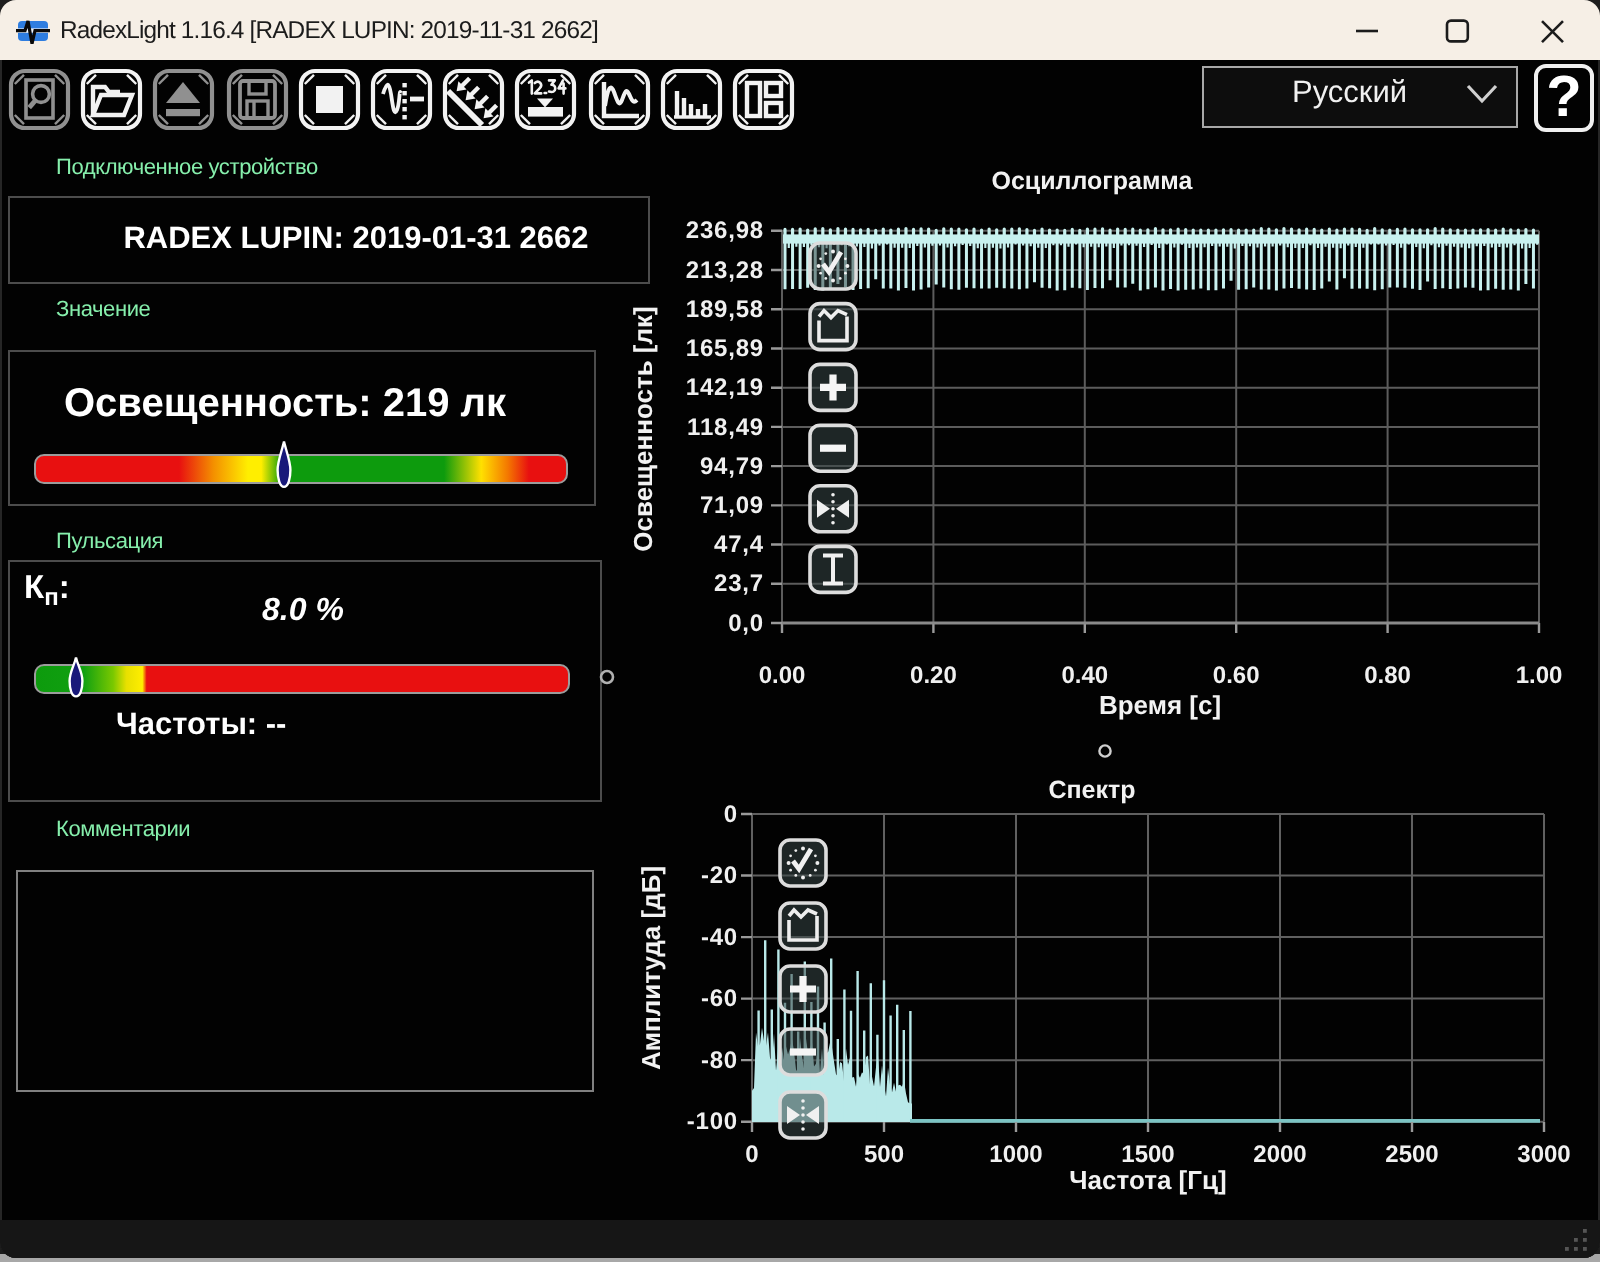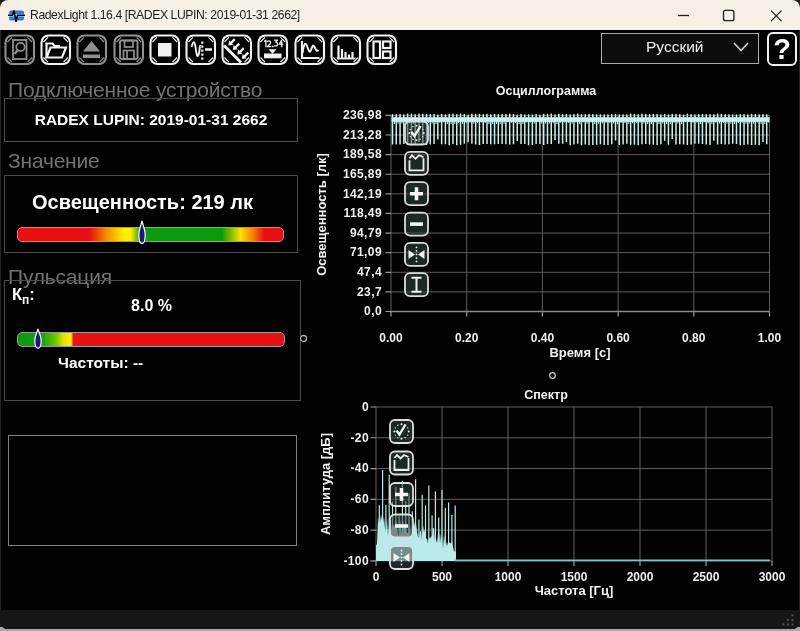--- a/index.html
+++ b/index.html
@@ -1,33 +1,33 @@
 <!DOCTYPE html>
 <html><head><meta charset="utf-8"><style>
 
 html,body{margin:0;padding:0;}
 body{width:800px;height:631px;position:relative;overflow:hidden;background:#1e1e1e;font-family:"Liberation Sans",sans-serif;}
 #bstrip{position:absolute;left:0;top:627px;width:800px;height:4px;background:#a8a8a8;}
 #win{position:absolute;left:0;top:0;width:800px;height:629px;background:#020202;border-radius:8px;overflow:hidden;box-shadow:inset 1px 0 0 #262626,inset -1px 0 0 #262626,inset 0 -1px 0 #262626;}
 #tbar{position:absolute;left:0;top:0;width:800px;height:29.5px;background:#f6efe6;}
 #ttext{position:absolute;left:30px;top:7.5px;font-size:12.2px;color:#1c1c1c;letter-spacing:-0.42px;}
-.lbl{position:absolute;font-size:21px;color:#737373;letter-spacing:-0.2px;}
+.lbl{position:absolute;font-size:11px;color:#86efac;letter-spacing:-0.2px;margin-left:20px;}
 .box{position:absolute;border:1px solid #4c4c4c;}
 .bwhite{color:#fff;font-weight:bold;}
 
 </style></head><body>
 <div id="bstrip"></div>
 <div id="win">
 <div id="tbar"></div>
 <svg style="position:absolute;left:8px;top:8px" width="18" height="15" viewBox="0 0 18 15">
       <rect x="1" y="2.5" width="15" height="10" rx="2" fill="#2e7de0"></rect>
       <rect x="1" y="6.2" width="15" height="2.2" fill="#eef4fc"></rect>
       <path d="M0,7.3 L4.5,7.3 L6,2.5 L8,13.8 L9.5,7.3 L17,7.3" fill="none" stroke="#0a0a0a" stroke-width="1.6"></path>
     </svg>
-<div id="ttext">RadexLight 1.16.4 [RADEX LUPIN: 2019-01-31 2662]</div>
+<div id="ttext">RadexLight 1.16.4 [RADEX LUPIN: 2019-11-31 2662]</div>
 <svg style="position:absolute;left:660px;top:0" width="140" height="30" viewBox="0 0 140 30">
       <line x1="18" y1="15.5" x2="29" y2="15.5" stroke="#1c1c1c" stroke-width="1.3"></line>
       <rect x="63.5" y="10.3" width="10.4" height="10.4" rx="2" fill="none" stroke="#1c1c1c" stroke-width="1.3"></rect>
       <path d="M111,10.6 L121.5,21.1 M121.5,10.6 L111,21.1" stroke="#1c1c1c" stroke-width="1.3"></path>
     </svg>
 <svg style="position:absolute;left:4px;top:34px" width="32" height="32" viewBox="0 0 32 32">
       <rect x="1.5" y="1.5" width="28.5" height="28.5" rx="7" fill="none" stroke="#909090" stroke-width="2.1"></rect>
 <line x1="3.4" y1="8.0" x2="8.0" y2="3.4" stroke="#909090" stroke-width="1.2"></line>
 <line x1="23.5" y1="3.4" x2="28.1" y2="8.0" stroke="#909090" stroke-width="1.2"></line>
 <line x1="28.1" y1="23.5" x2="23.5" y2="28.1" stroke="#909090" stroke-width="1.2"></line>
@@ -145,37 +145,38 @@
 <rect x="17" y="7.5" width="7.5" height="6.5" fill="none" stroke="#f2f2f2" stroke-width="2.2"></rect>
 <rect x="17" y="17.5" width="7.5" height="6.5" fill="none" stroke="#f2f2f2" stroke-width="2.2"></rect>
     </svg>
 <div style="position:absolute;left:601px;top:33px;width:156px;height:29px;background:#0d0d0d;border:1.5px solid #a8a8a8;"></div>
 <div style="position:absolute;left:606px;top:38px;font-size:15.5px;color:#f0f0f0;margin-left:40px;">Русский</div>
 <svg style="position:absolute;left:730px;top:40px" width="24" height="16" viewBox="0 0 24 16">
       <path d="M4,3 L11,10.5 L18,3" fill="none" stroke="#d0d0d0" stroke-width="1.6"></path>
     </svg>
 <div style="position:absolute;left:767px;top:32px;width:26px;height:29.5px;border:2.5px solid #f0f0f0;border-radius:6px;color:#fff;font-weight:bold;font-size:29px;text-align:center;line-height:31px;">?</div>
 <div class="lbl" style="left:8px;top:78px;">Подключенное устройство</div>
-<div class="box bwhite" style="left:4px;top:98px;width:292px;height:42px;font-size:15.5px;text-align:center;line-height:42px;">RADEX LUPIN: 2019-01-31 2662</div>
+<div class="box bwhite" style="left:4px;top:98px;width:292px;height:42px;font-size:15.5px;text-align:center;line-height:42px;padding-left:27px;">RADEX LUPIN: 2019-01-31 2662</div>
 <div class="lbl" style="left:8px;top:149px;">Значение</div>
 <div class="box" style="left:4px;top:175px;width:292px;height:76px;"></div>
 <div class="bwhite" style="position:absolute;left:32px;top:191px;font-size:20px;">Освещенность: 219 лк</div>
 <div style="position:absolute;left:17px;top:227px;width:265px;height:13px;border:1.5px solid #9c9c9c;border-radius:5px;background:linear-gradient(90deg,#e81010 0%,#e81010 27%,#f49000 33.5%,#ffee00 40%,#ffee00 42.5%,#0d9b0d 46.5%,#0d9b0d 77%,#ffe000 84%,#f47800 89%,#e81010 93%,#e81010 100%);"></div>
 <svg style="position:absolute;left:120px;top:219.5px" width="44" height="30" viewBox="0 0 44 30">
       <path d="M22,0.8 C22.8,4.6 25.2,10.5 25.2,15.0 C25.2,19.2 24.1,23.4 22,23.4 C19.9,23.4 18.8,19.2 18.8,15.0 C18.8,10.5 21.2,4.6 22,0.8 Z" fill="#18187a" stroke="#ffffff" stroke-width="1.2"></path>
     </svg>
 <div class="lbl" style="left:8px;top:265px;text-align:right;">Пульсация</div>
 <div class="box" style="left:4px;top:280px;width:295px;height:119px;"></div>
 <div class="bwhite" style="position:absolute;left:12px;top:285px;font-size:16.5px;text-align:center;">К<span style="font-size:12px;vertical-align:-3.5px;">п</span>:</div>
-<div class="bwhite" style="position:absolute;left:4px;top:297px;width:295px;font-size:16px;text-align:center;">8.0 %</div>
+<div class="bwhite" style="position:absolute;left:4px;top:297px;width:295px;font-size:16px;text-align:center;font-style:italic;">8.0 %</div>
 <div style="position:absolute;left:17px;top:332px;width:266px;height:13px;border:1.5px solid #9c9c9c;border-radius:5px;background:linear-gradient(90deg,#0d9b0d 0%,#11a011 9%,#7ac800 14.5%,#e8e000 17%,#ffee00 20%,#e81010 20.8%,#e81010 100%);"></div>
 <svg style="position:absolute;left:16px;top:328px" width="44" height="30" viewBox="0 0 44 30">
       <path d="M22,0.8 C22.8,4.6 25.2,8.0 25.2,12.5 C25.2,16.7 24.1,20.2 22,20.2 C19.9,20.2 18.8,16.7 18.8,12.5 C18.8,8.0 21.2,4.6 22,0.8 Z" fill="#18187a" stroke="#ffffff" stroke-width="1.2"></path>
     </svg>
 <div class="bwhite" style="position:absolute;left:58px;top:354px;font-size:15.5px;">Частоты: --</div>
+<div class="lbl" style="left:8px;top:409px;">Комментарии</div>
 <div style="position:absolute;left:8px;top:435px;width:287px;height:109px;border:1px solid #808080;"></div>
 <svg style="position:absolute;left:298px;top:333px" width="12" height="12" viewBox="0 0 12 12">
       <circle cx="5.5" cy="5.5" r="3" fill="none" stroke="#b0b0b0" stroke-width="1.3"></circle>
     </svg>
 <div style="position:absolute;left:0;top:609.5px;width:800px;height:19.5px;background:#161616;border-radius:0 0 8px 8px;"></div>
 <svg style="position:absolute;left:782px;top:613px" width="14" height="14" viewBox="0 0 14 14">
       <rect x="9.5" y="1.5" width="1.9" height="1.9" fill="#555"></rect>
       <rect x="9.5" y="6.0" width="1.9" height="1.9" fill="#555"></rect>
       <rect x="9.5" y="10.5" width="1.9" height="1.9" fill="#555"></rect>
       <rect x="5.0" y="6.0" width="1.9" height="1.9" fill="#555"></rect>

